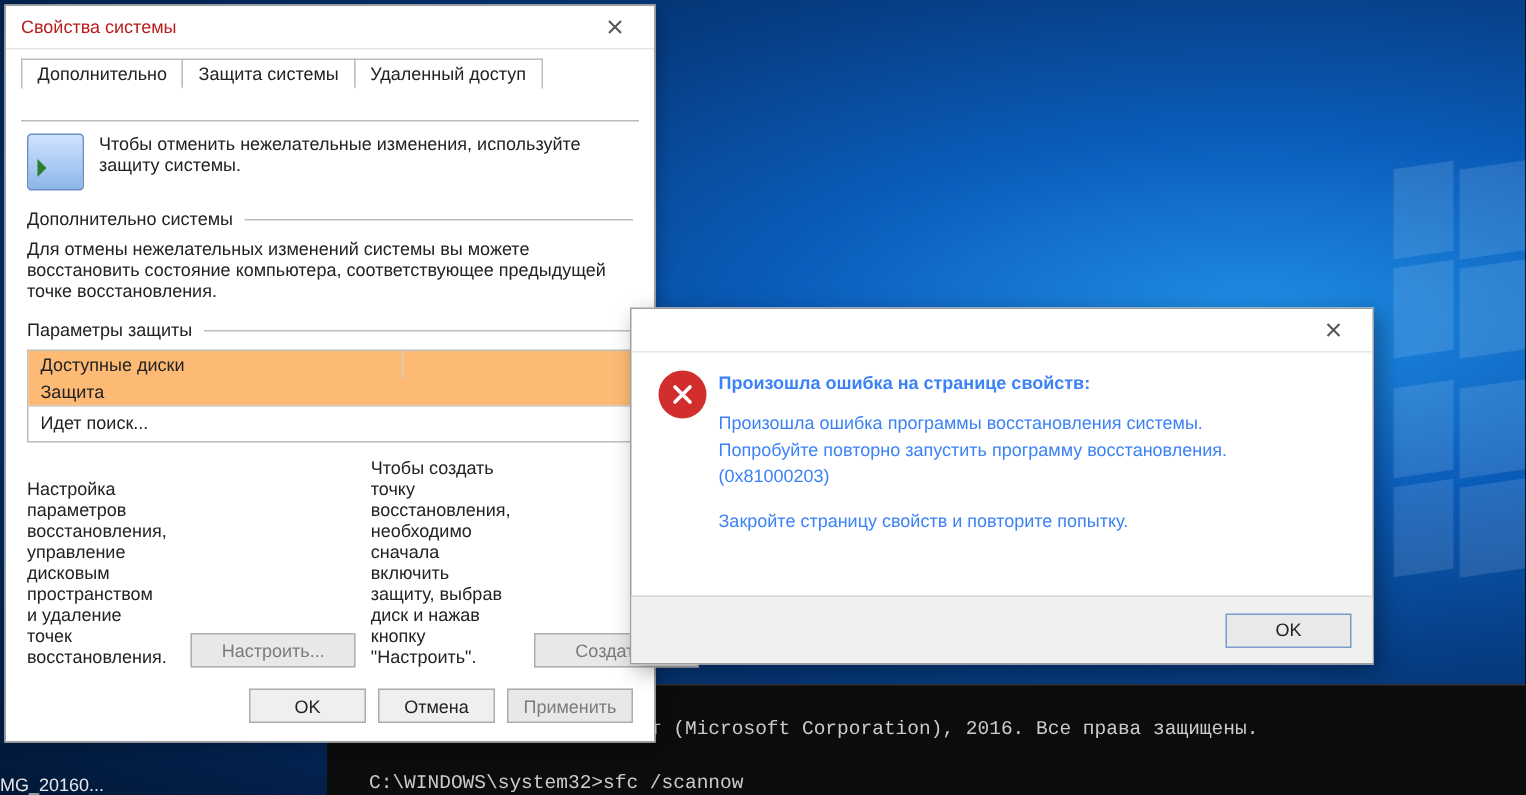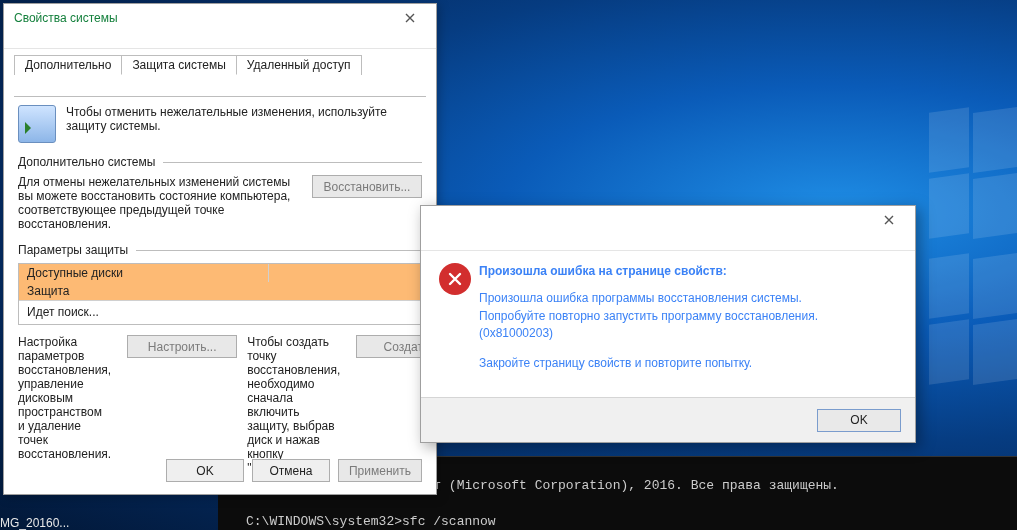--- a/index.html
+++ b/index.html
@@ -72,23 +72,23 @@
     height: 490px;
     background: #ffffff;
     border: 1px solid #9f9f9f;
     box-shadow: 2px 2px 10px rgba(0,0,0,0.25);
   }
   .titlebar {
     display: flex;
     align-items: center;
     justify-content: space-between;
     height: 28px;
-    padding: 0 6px 16px 10px;
+    padding: 0 6px 0 10px;
     border-bottom: 1px solid #e5e5e5;
-    color: #15803d;
+    color: #b91c1c;
   }
   .close-x {
     width: 40px; height: 22px;
     display: flex; align-items: center; justify-content: center;
     color: #555;
     cursor: pointer;
   }
   .close-x svg { width: 10px; height: 10px; }
 
   .tabstrip {
@@ -142,21 +142,21 @@
   }
   .section-title {
     display: flex; align-items: center; gap: 8px;
     margin: 8px 0 6px 0;
     color: #222;
   }
   .section-title .line {
     flex: 1; height: 1px; background: #bdbdbd;
   }
   .row {
-    display: flex; align-items: flex-start; gap: 16px;
+    display: flex; align-items: flex-end; gap: 16px;
   }
   .row .text { flex: 1; }
   .wbtn {
     min-width: 110px;
     height: 23px;
     border: 1px solid #adadad;
     background: #e8e8e8;
     color: #7b7b7b;
     font-size: 12px;
     padding: 0 10px;
@@ -274,21 +274,20 @@
         <div class="icon"></div>
         <div>Чтобы отменить нежелательные изменения, используйте защиту системы.</div>
       </div>
 
       <div class="section-title">
         <span>Дополнительно системы</span>
         <span class="line"></span>
       </div>
       <div class="row">
         <div class="text">Для отмены нежелательных изменений системы вы можете восстановить состояние компьютера, соответствующее предыдущей точке восстановления.</div>
-        <button class="wbtn" disabled="">Восстановить...</button>
       </div>
 
       <div class="section-title" style="margin-top:12px">
         <span>Параметры защиты</span>
         <span class="line"></span>
       </div>
       <div class="grid">
         <div class="grid-head">
           <div>Доступные диски</div>
           <div>Защита</div>

